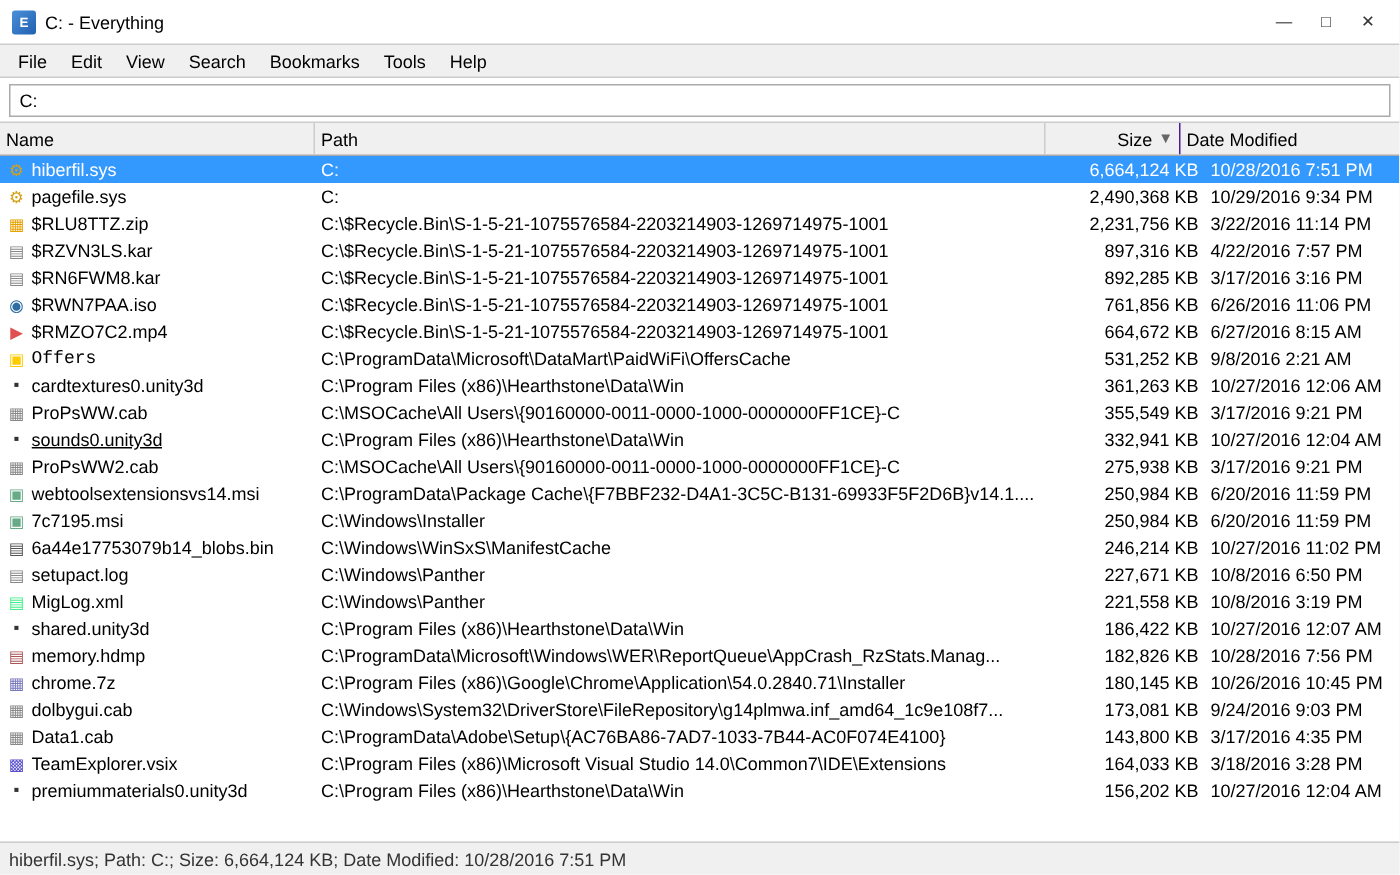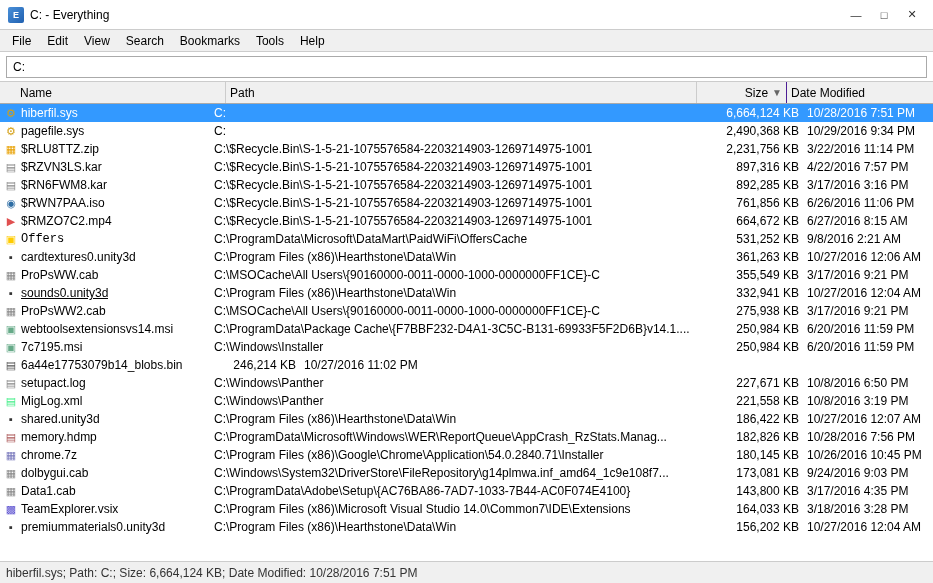--- a/index.html
+++ b/index.html
@@ -235,21 +235,20 @@
       flex: 1;
       overflow-y: scroll;
       overflow-x: hidden;
     }
     .scrollable-table::-webkit-scrollbar { width: 16px; }
     .scrollable-table::-webkit-scrollbar-track { background: #f0f0f0; border-left: 1px solid #ccc; }
     .scrollable-table::-webkit-scrollbar-thumb { background: #c0c0c0; border: 1px solid #aaa; }
     .scrollable-table::-webkit-scrollbar-button { background: #e0e0e0; height: 16px; display: block; border: 1px solid #aaa; }
     .table-header-scroll {
       overflow: hidden;
-      padding-left: 16px;
     }
   </style>
 </head>
 <body>
 
 <div class="title-bar">
   <div class="title-bar-left">
     <div class="title-bar-icon">
       <span style="font-size:9px; font-weight:bold;">E</span>
     </div>
@@ -420,20 +419,21 @@
           </div>
           <div class="cell cell-path" style="overflow: hidden; text-overflow: ellipsis; white-space: nowrap;">C:\Windows\Installer</div>
           <div class="cell cell-size">250,984 KB</div>
           <div class="cell cell-date">6/20/2016 11:59 PM</div>
         </div>
         <div class="table-row">
           <div class="cell cell-name">
             <span class="file-icon icon-bin" style="font-size: 11px;">▤</span>
             <span style="overflow: hidden; text-overflow: ellipsis; white-space: nowrap;">6a44e17753079b14_blobs.bin</span>
           </div>
+          <div class="cell cell-path" style="overflow: hidden; text-overflow: ellipsis; white-space: nowrap;">C:\Windows\WinSxS\ManifestCache</div>
           <div class="cell cell-size">246,214 KB</div>
           <div class="cell cell-date">10/27/2016 11:02 PM</div>
         </div>
         <div class="table-row">
           <div class="cell cell-name">
             <span class="file-icon icon-log" style="font-size: 11px;">▤</span>
             <span style="overflow: hidden; text-overflow: ellipsis; white-space: nowrap;">setupact.log</span>
           </div>
           <div class="cell cell-path" style="overflow: hidden; text-overflow: ellipsis; white-space: nowrap;">C:\Windows\Panther</div>
           <div class="cell cell-size">227,671 KB</div>

